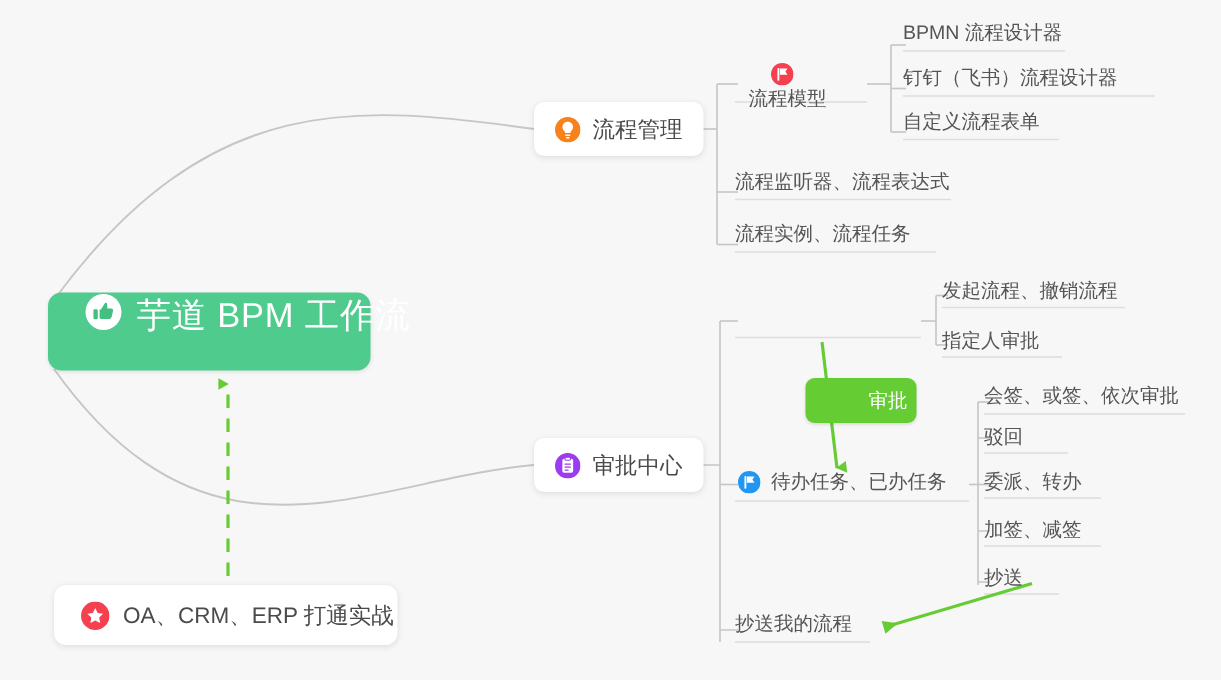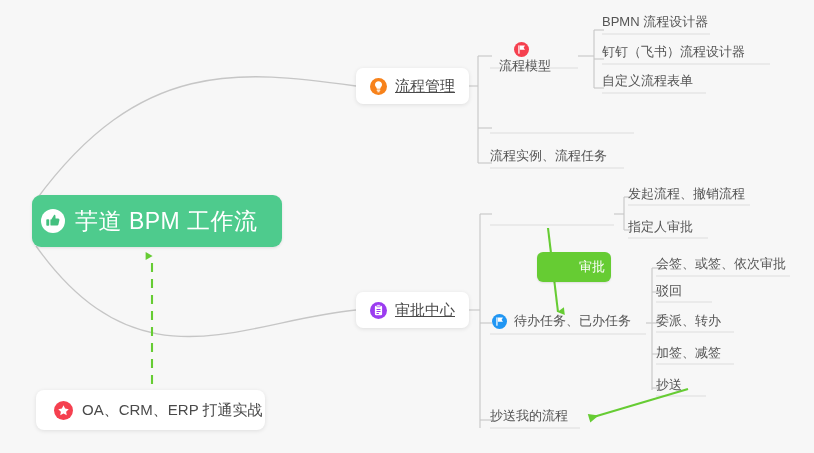--- a/index.html
+++ b/index.html
@@ -9,25 +9,25 @@
     font-family:"Liberation Sans","DejaVu Sans",sans-serif;
     overflow:hidden;
     position:relative;
   }
   #stage{position:absolute;left:0;top:0;width:814px;height:453px;}
   svg.links{position:absolute;left:0;top:0;width:814px;height:453px;pointer-events:none;}
 
   
   .root-node{
     position:absolute;left:32px;top:195px;
-    width:250px;height:52px;
+    width:215px;height:52px;
     background:#4ecb8d;
     border-radius:9px;
-    display:flex;align-items:center;
-    padding-left:8px;
+    display:flex;
+    padding-left:24px;
     box-sizing:border-box;
     box-shadow:0 1px 3px rgba(0,0,0,.10);
   }
   .root-label{
     color:#ffffff;font-size:23px;letter-spacing:.5px;
     margin-left:9px;white-space:nowrap;
   }
   .ico{display:inline-block;flex:0 0 auto;line-height:0;}
 
   
@@ -35,21 +35,21 @@
     position:absolute;
     background:#ffffff;
     border-radius:7px;
     box-shadow:0 1px 4px rgba(0,0,0,.10);
     display:flex;align-items:center;
     padding:0 14px;
     box-sizing:border-box;
     height:36px;
     white-space:nowrap;
   }
-  .card .txt{font-size:15px;color:#4a4a4a;margin-left:8px;text-decoration:underline;}
+  .card .txt{font-size:15px;color:#4a4a4a;margin-left:8px;}
 
   
   .leaf{
     position:absolute;
     font-size:13px;
     color:#555555;
     white-space:nowrap;
     display:flex;align-items:center;
     height:26px;
     padding-bottom:2px;
@@ -199,20 +199,23 @@
     <span class="ico">
       <svg width="15" height="15" viewBox="0 0 15 15">
         <circle cx="7.5" cy="7.5" r="7.5" fill="#f5404f"></circle>
         <rect x="4.3" y="3.3" width="1.25" height="8.5" rx="0.5" fill="#ffffff"></rect>
         <path d="M5.9 3.6h5.1l-1.4 2.1 1.4 2.1H5.9z" fill="#ffffff"></path>
       </svg>
     </span>
     <span class="txt">流程模型</span>
   </div>
 
+  <div class="leaf no-ico" style="left:490px;top:109px;">
+    <span class="txt">流程监听器、流程表达式</span>
+  </div>
 
   <div class="leaf no-ico" style="left:490px;top:144px;">
     <span class="txt">流程实例、流程任务</span>
   </div>
 
   <div class="leaf no-ico" style="left:602px;top:10px;">
     <span class="txt">BPMN 流程设计器</span>
   </div>
   <div class="leaf no-ico" style="left:602px;top:40px;">
     <span class="txt">钉钉（飞书）流程设计器</span>

